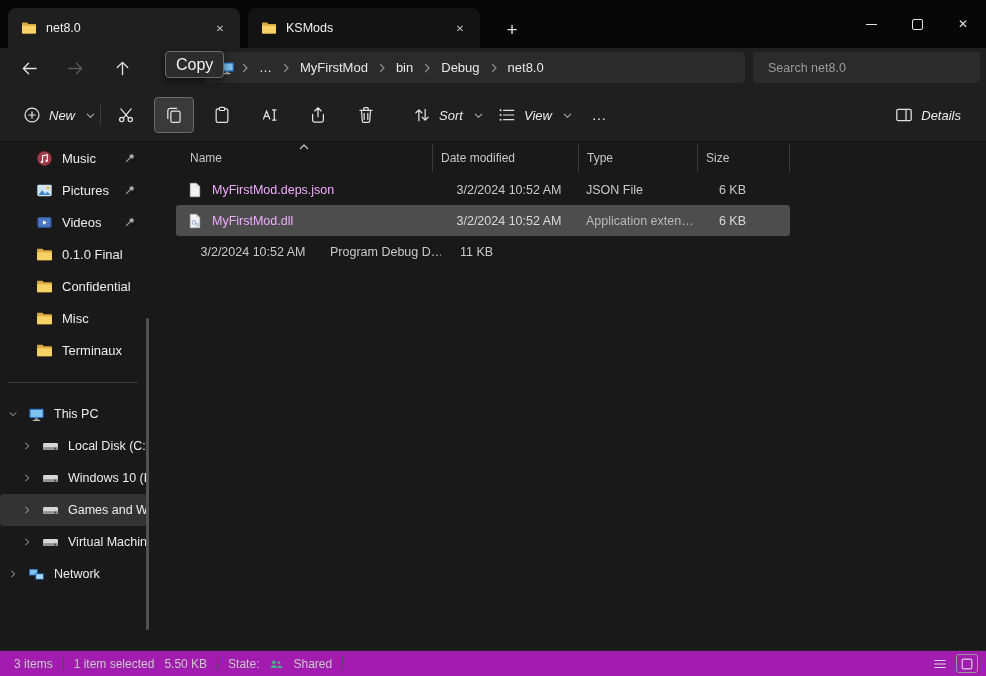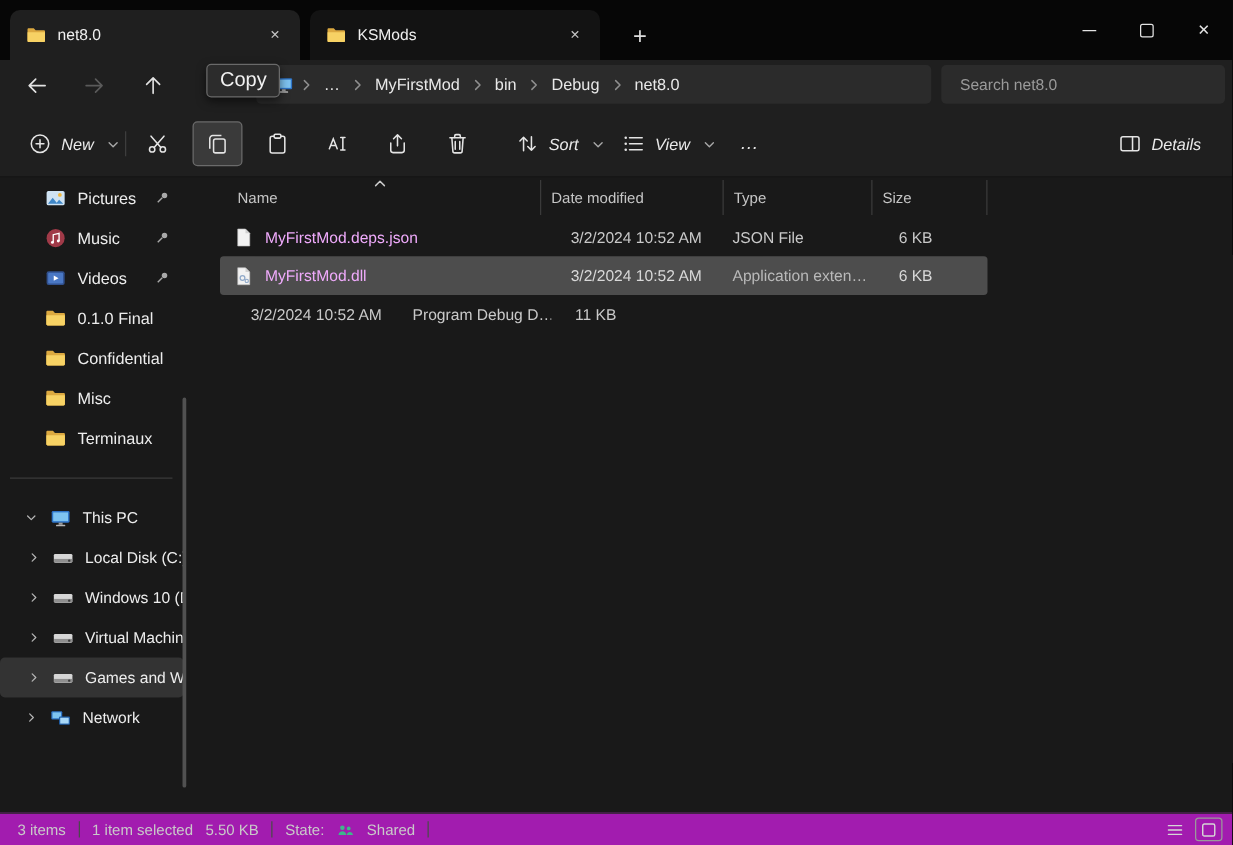--- a/index.html
+++ b/index.html
@@ -62,21 +62,21 @@
   
   .main{position:absolute;top:142px;left:0;right:0;bottom:26px;background:#191919;}
   .sidebar{position:absolute;left:0;top:0;bottom:0;width:150px;overflow:hidden;}
   .sitem{height:32px;display:flex;align-items:center;padding-left:36px;position:relative;font-size:13px;
          color:#ededed;margin-right:3px;border-radius:4px;}
   .sicon{width:17px;height:17px;margin-right:9px;flex:none;}
   .slabel{white-space:nowrap;overflow:hidden;flex:1;}
   .pin{position:absolute;right:11px;top:10px;width:12px;height:12px;}
   .sdivider{height:1px;background:#3a3a3a;margin:16px 12px 15px 8px;}
   .titem{height:32px;display:flex;align-items:center;font-size:12.5px;color:#ededed;margin:0 3px 0 0;
-         border-radius:4px;padding-left:20px;box-sizing:border-box;}
+         border-radius:4px;padding-left:8px;box-sizing:border-box;}
   .titem.lvl1{padding-left:22px;}
   .titem.selected{background:#333333;}
   .tchev{width:10px;height:10px;color:#b5b5b5;flex:none;margin-right:10px;}
   .sb-scroll{position:absolute;right:1px;top:176px;width:3px;height:312px;background:#515151;border-radius:2px;}
 
   
   .content{position:absolute;left:150px;top:0;right:0;bottom:0;}
   .lheader{position:relative;height:28px;margin:2px 0 2px 26px;width:614px;display:flex;font-size:12px;
            color:#c6c6c6;}
   .hcell{display:flex;align-items:center;box-sizing:border-box;}
@@ -386,38 +386,38 @@
         </svg>
       <span>Details</span>
     </div>
   </div>
 
   <div class="main">
 
     <aside class="sidebar">
       <div class="sitem">
         <svg class="sicon">
+            <use href="#i-music"></use>
+          </svg>
+        <span class="slabel">Music</span>
+        <svg class="pin">
+            <use href="#i-pin"></use>
+          </svg>
+      </div>
+      <div class="sitem">
+        <svg class="sicon">
             <use href="#i-pictures"></use>
           </svg>
         <span class="slabel">Pictures</span>
         <svg class="pin">
             <use href="#i-pin"></use>
           </svg>
       </div>
       <div class="sitem">
         <svg class="sicon">
-            <use href="#i-music"></use>
-          </svg>
-        <span class="slabel">Music</span>
-        <svg class="pin">
-            <use href="#i-pin"></use>
-          </svg>
-      </div>
-      <div class="sitem">
-        <svg class="sicon">
             <use href="#i-videos"></use>
           </svg>
         <span class="slabel">Videos</span>
         <svg class="pin">
             <use href="#i-pin"></use>
           </svg>
       </div>
       <div class="sitem">
         <svg class="sicon">
             <use href="#i-folder"></use>
@@ -465,37 +465,37 @@
       </div>
       <div class="titem lvl1">
         <svg class="tchev">
             <use href="#i-chev-right"></use>
           </svg>
         <svg class="sicon">
             <use href="#i-disk"></use>
           </svg>
         <span class="slabel">Windows 10 (D</span>
       </div>
+      <div class="titem lvl1 selected">
+        <svg class="tchev">
+            <use href="#i-chev-right"></use>
+          </svg>
+        <svg class="sicon">
+            <use href="#i-disk"></use>
+          </svg>
+        <span class="slabel">Games and W</span>
+      </div>
       <div class="titem lvl1">
         <svg class="tchev">
             <use href="#i-chev-right"></use>
           </svg>
         <svg class="sicon">
             <use href="#i-disk"></use>
           </svg>
         <span class="slabel">Virtual Machin</span>
-      </div>
-      <div class="titem lvl1 selected">
-        <svg class="tchev">
-            <use href="#i-chev-right"></use>
-          </svg>
-        <svg class="sicon">
-            <use href="#i-disk"></use>
-          </svg>
-        <span class="slabel">Games and W</span>
       </div>
       <div class="titem lvl0">
         <svg class="tchev">
             <use href="#i-chev-right"></use>
           </svg>
         <svg class="sicon">
             <use href="#i-network"></use>
           </svg>
         <span class="slabel">Network</span>
       </div>

